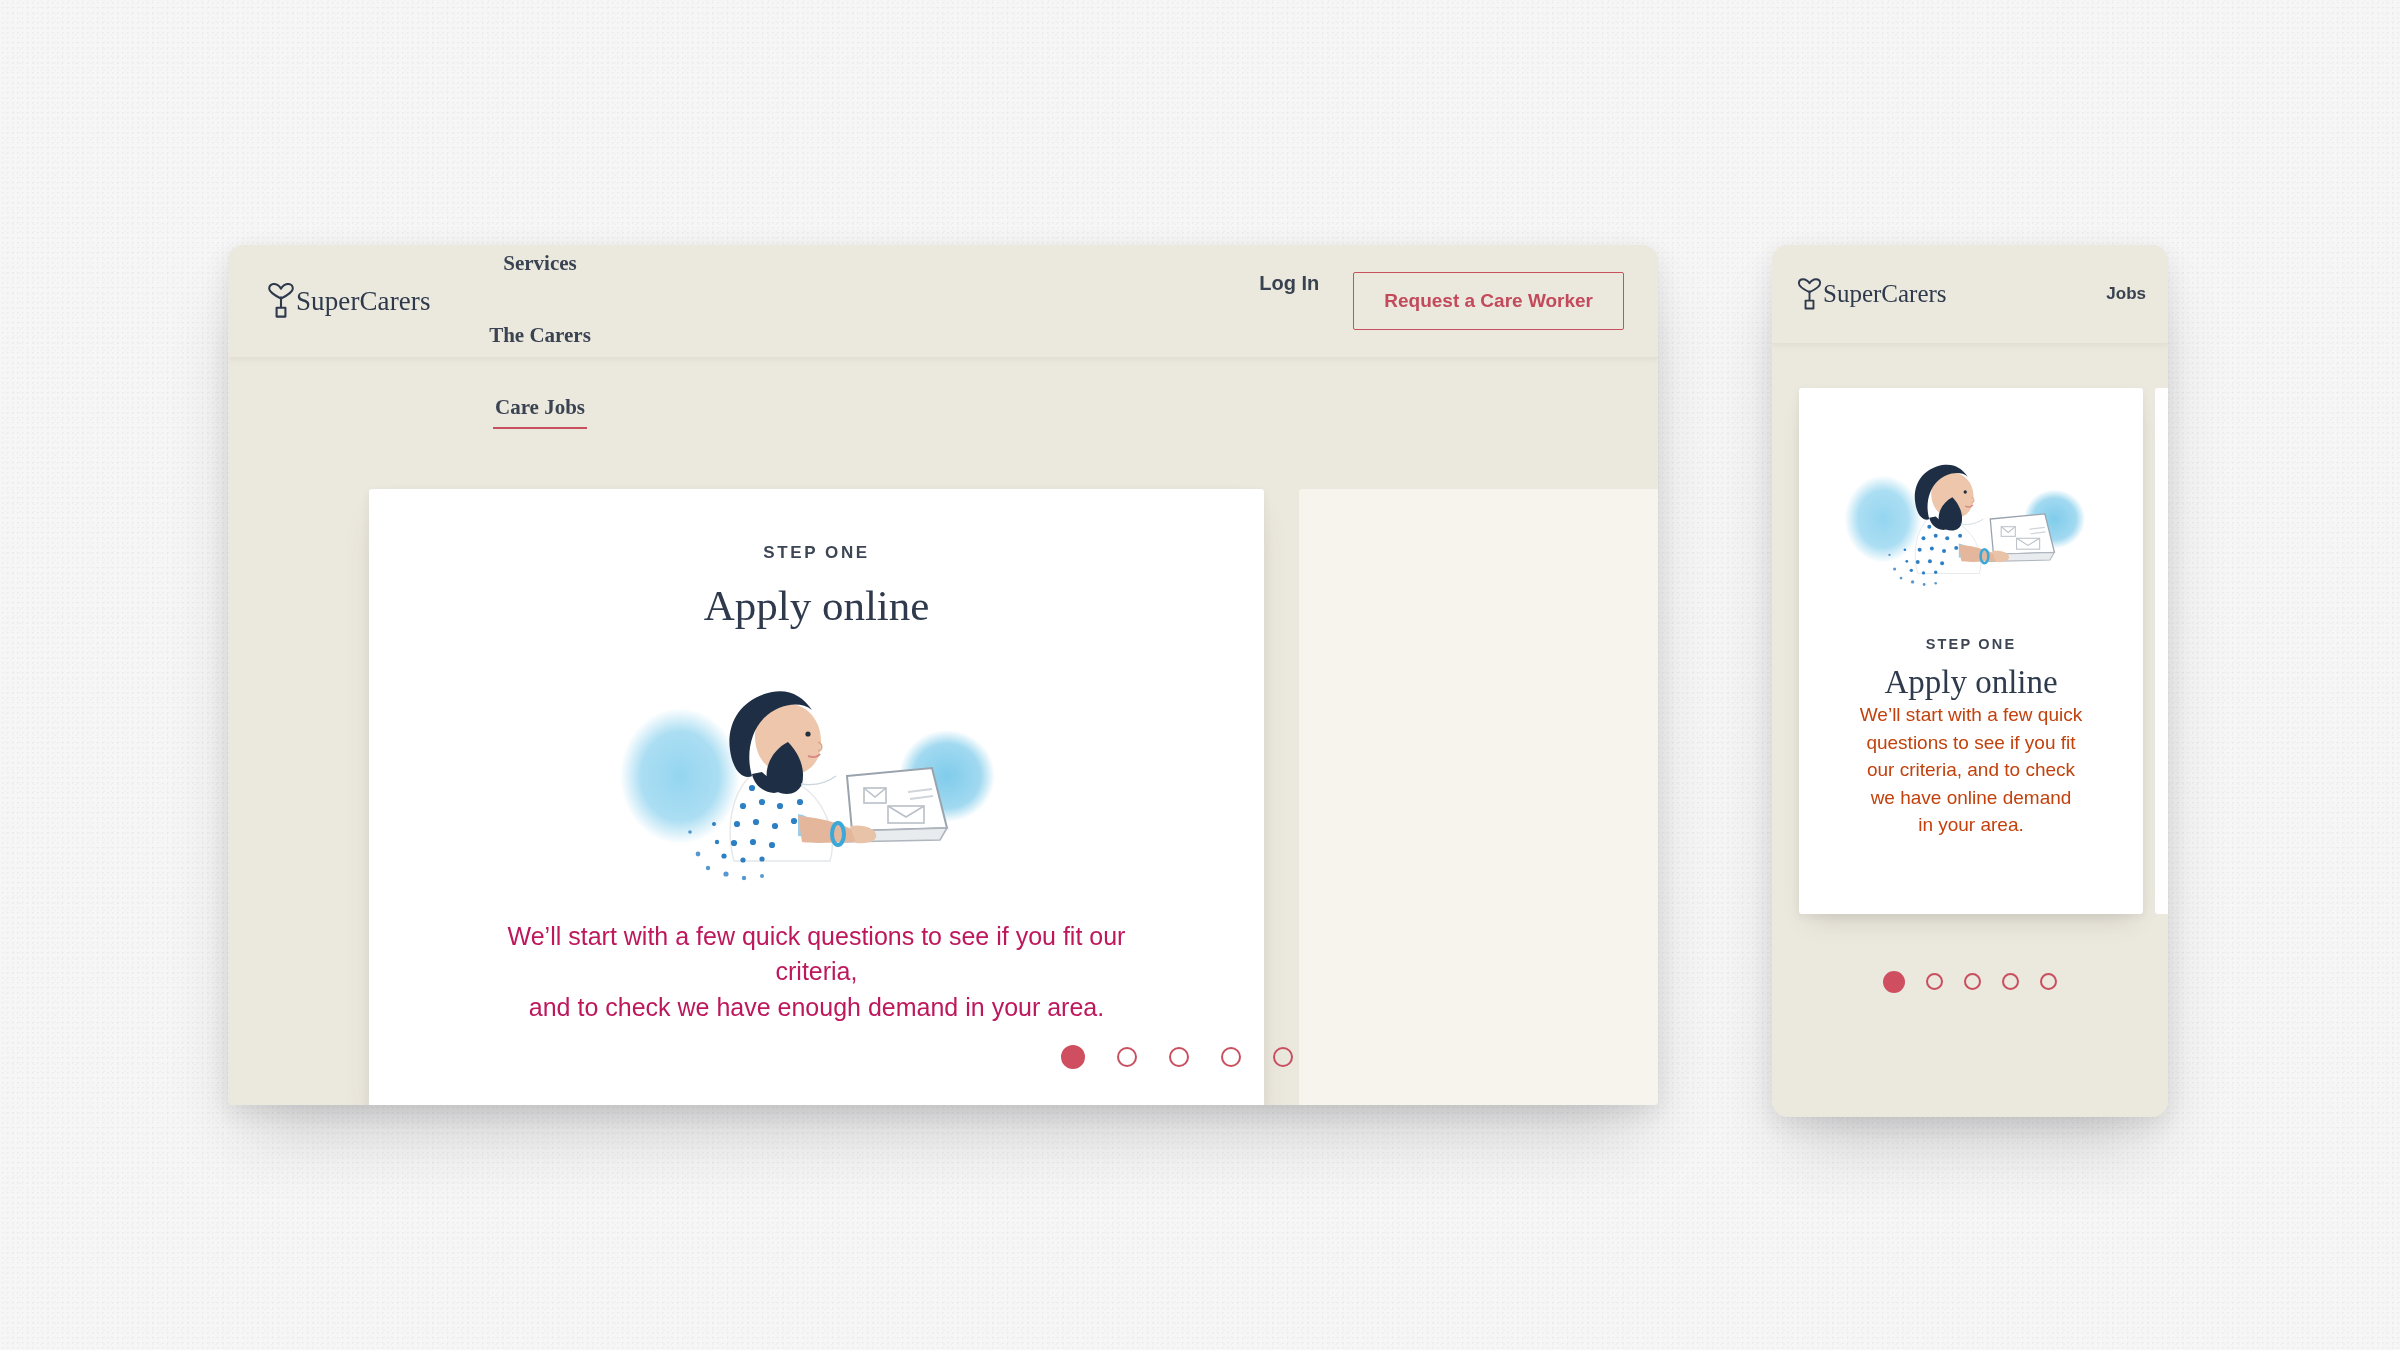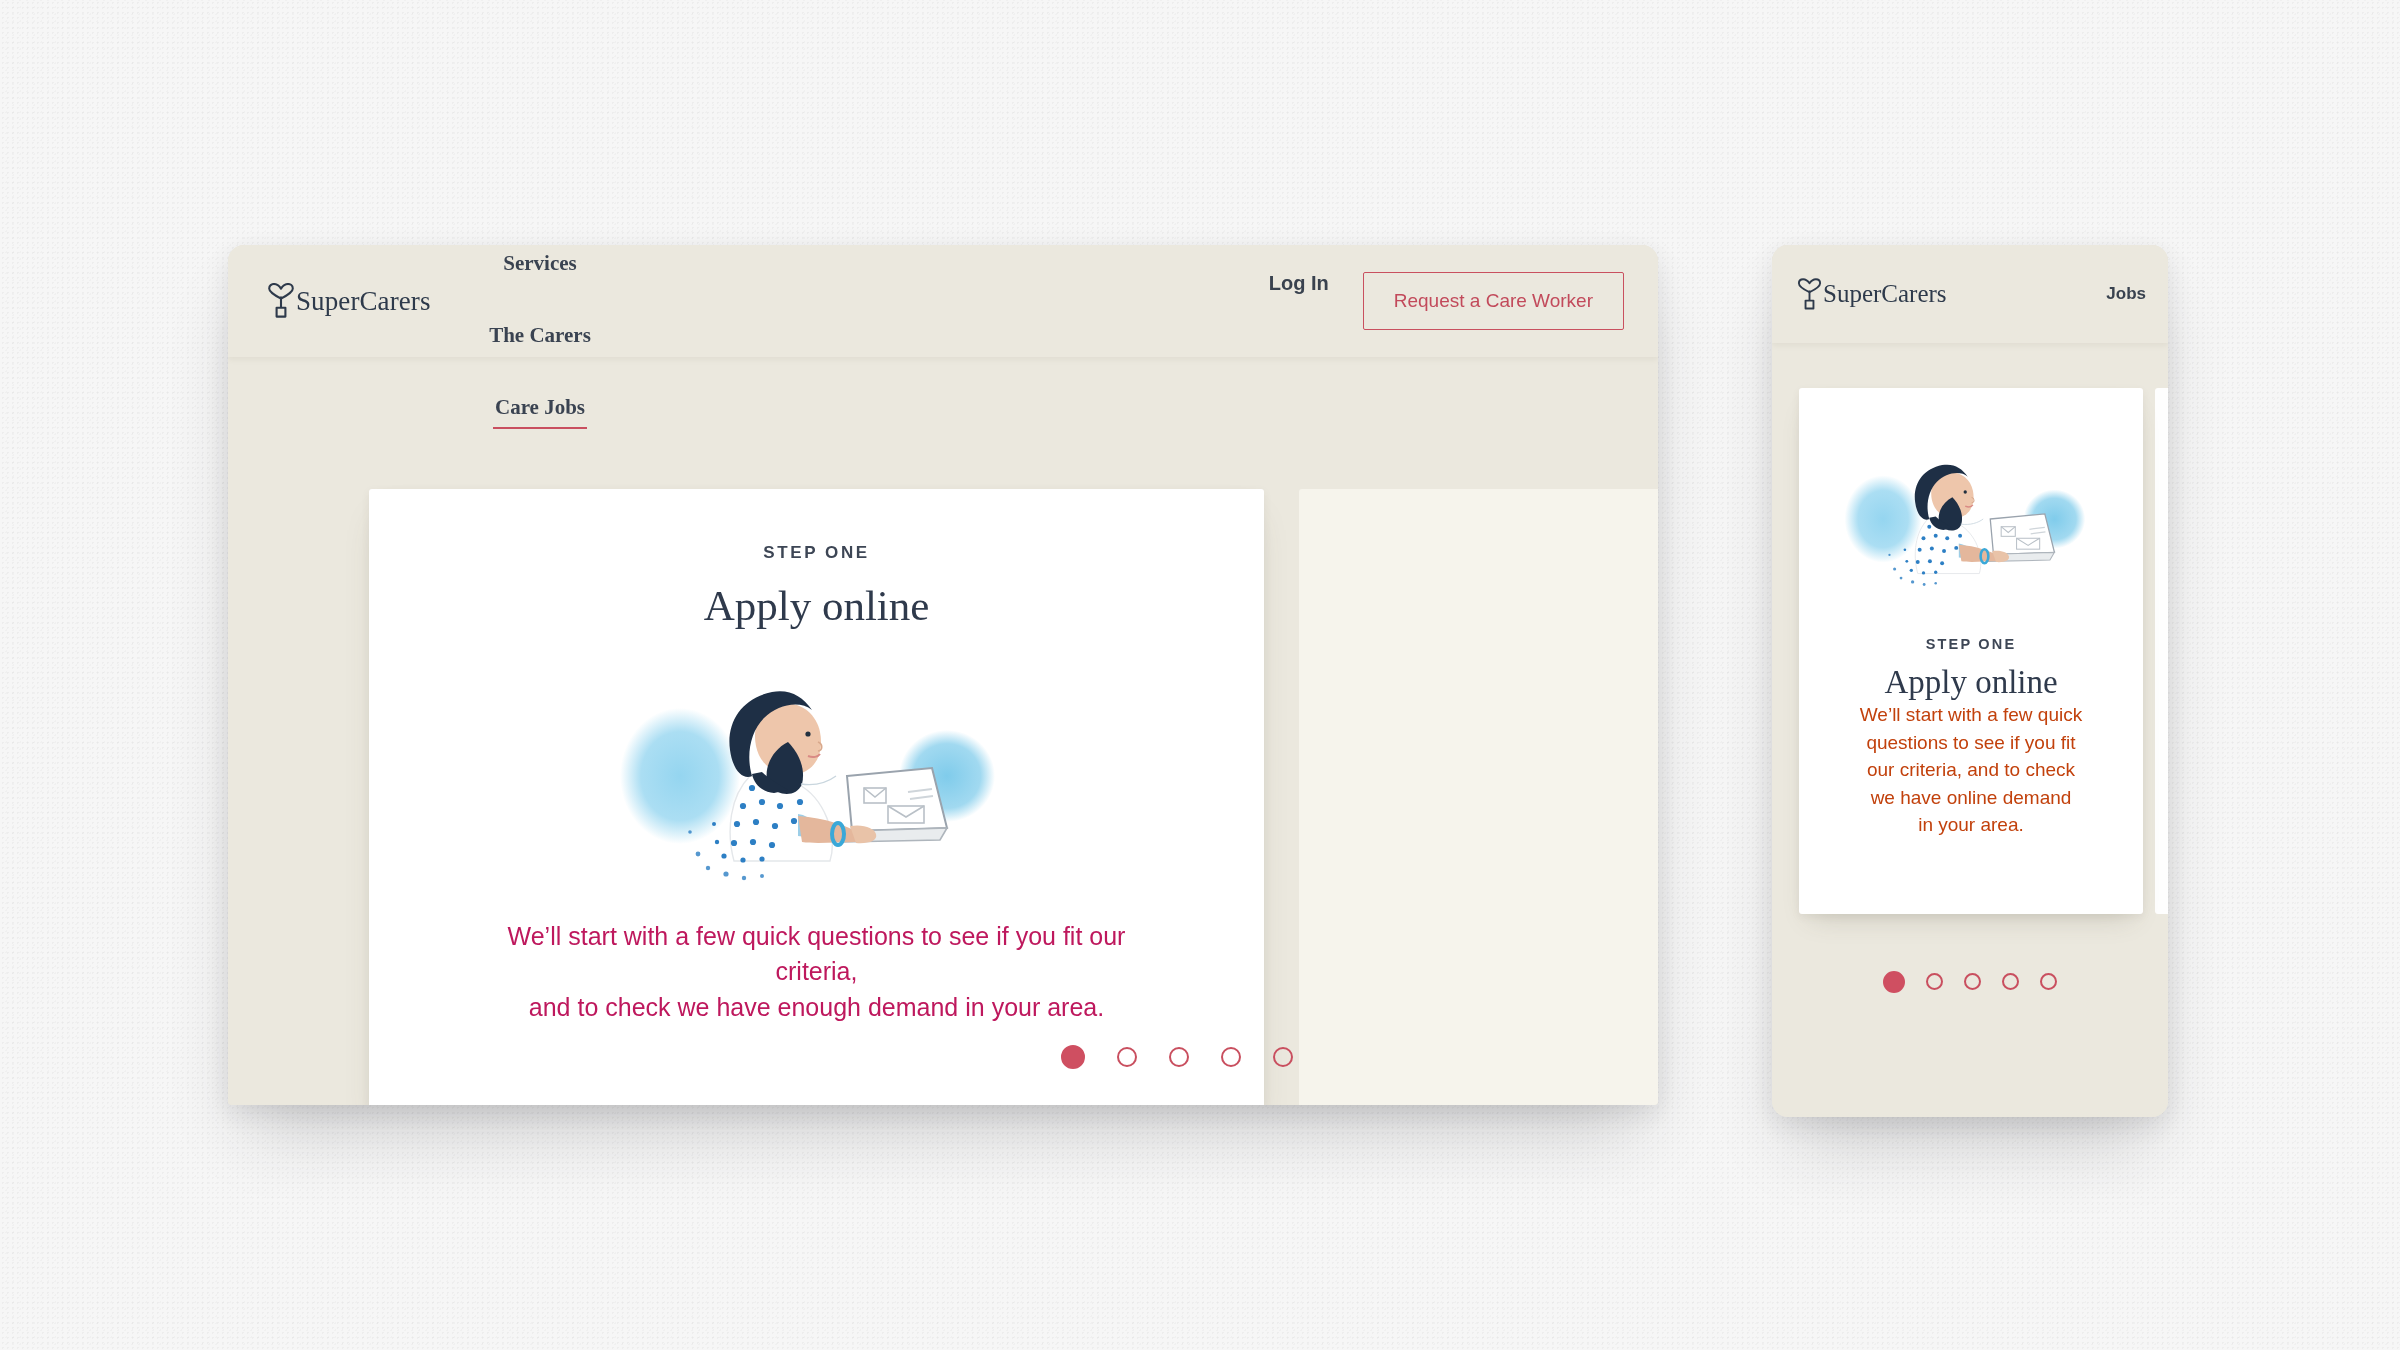--- a/index.html
+++ b/index.html
@@ -52,21 +52,21 @@
   .nav-link.active:after{
     content:"";position:absolute;left:2px;right:2px;bottom:0;height:2.5px;background:#c94f5f;
   }
   .nav-right{margin-left:auto;display:flex;align-items:flex-start;gap:34px;}
   .login-link{
     font-family:"Liberation Sans", sans-serif;
     font-size:20px;font-weight:700;color:#39424f;white-space:nowrap;cursor:pointer;
   }
   .cta-btn{
     border:1.6px solid #c9505f;color:#c24a5b;background:transparent;
-    font-size:19px;font-weight:400;
+    font-size:19px;font-weight:700;
     padding:17px 30px;white-space:nowrap;cursor:pointer;border-radius:2px;
     font-family:"Liberation Sans", sans-serif;
   }
 
   .desktop-body{position:relative;height:748px;background:#ebe8de;overflow:hidden;}
   .carousel-row{
     position:absolute;top:132px;left:0;right:0;display:flex;gap:35px;
     padding-left:141px;
   }
   .slide{

